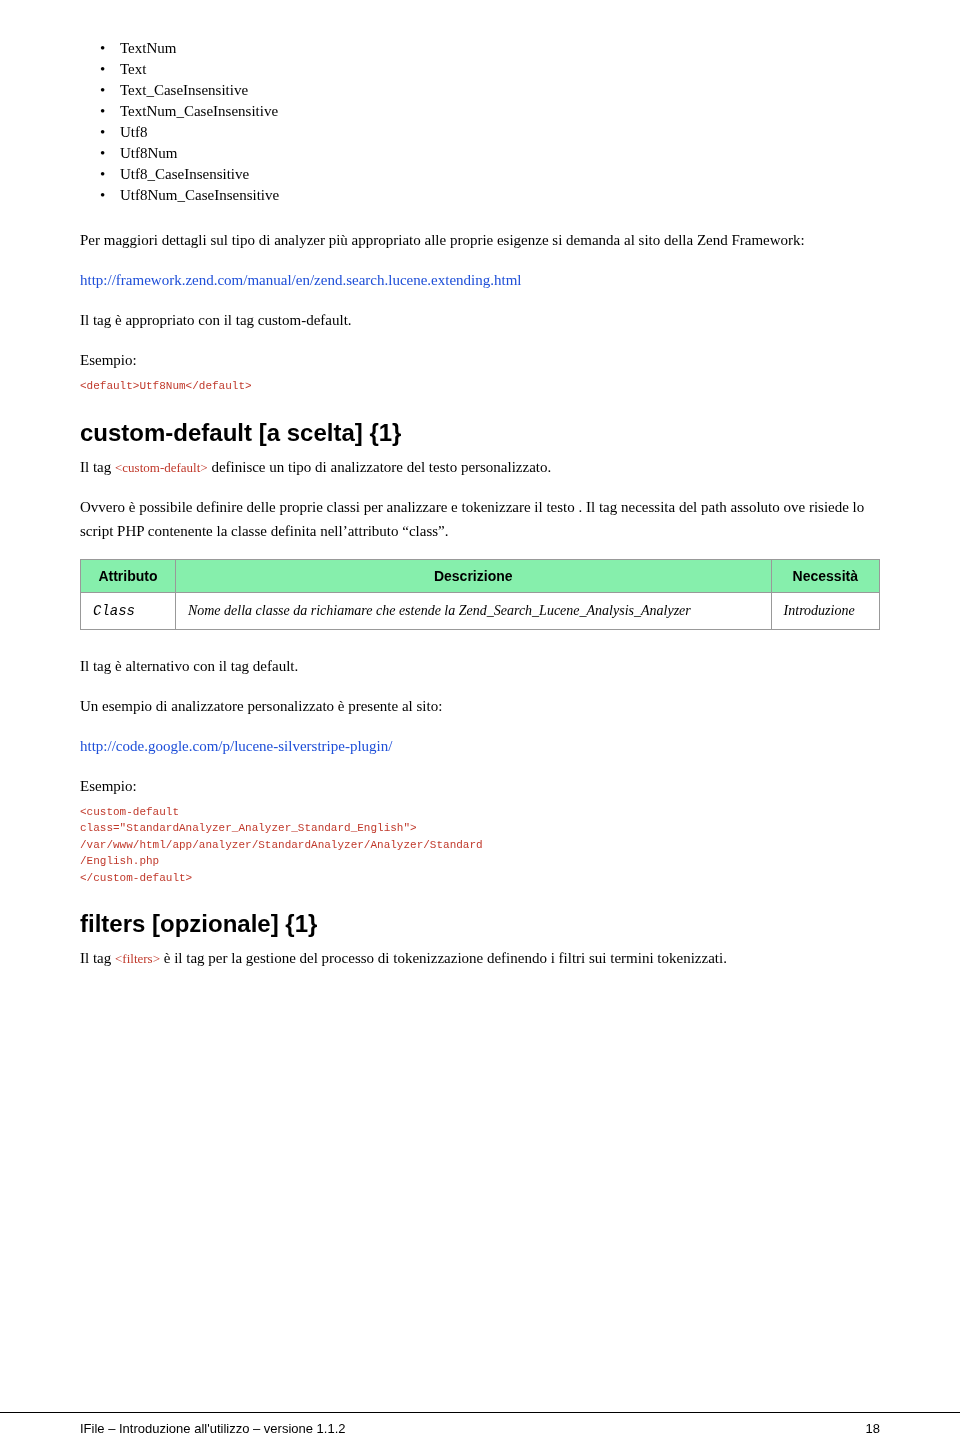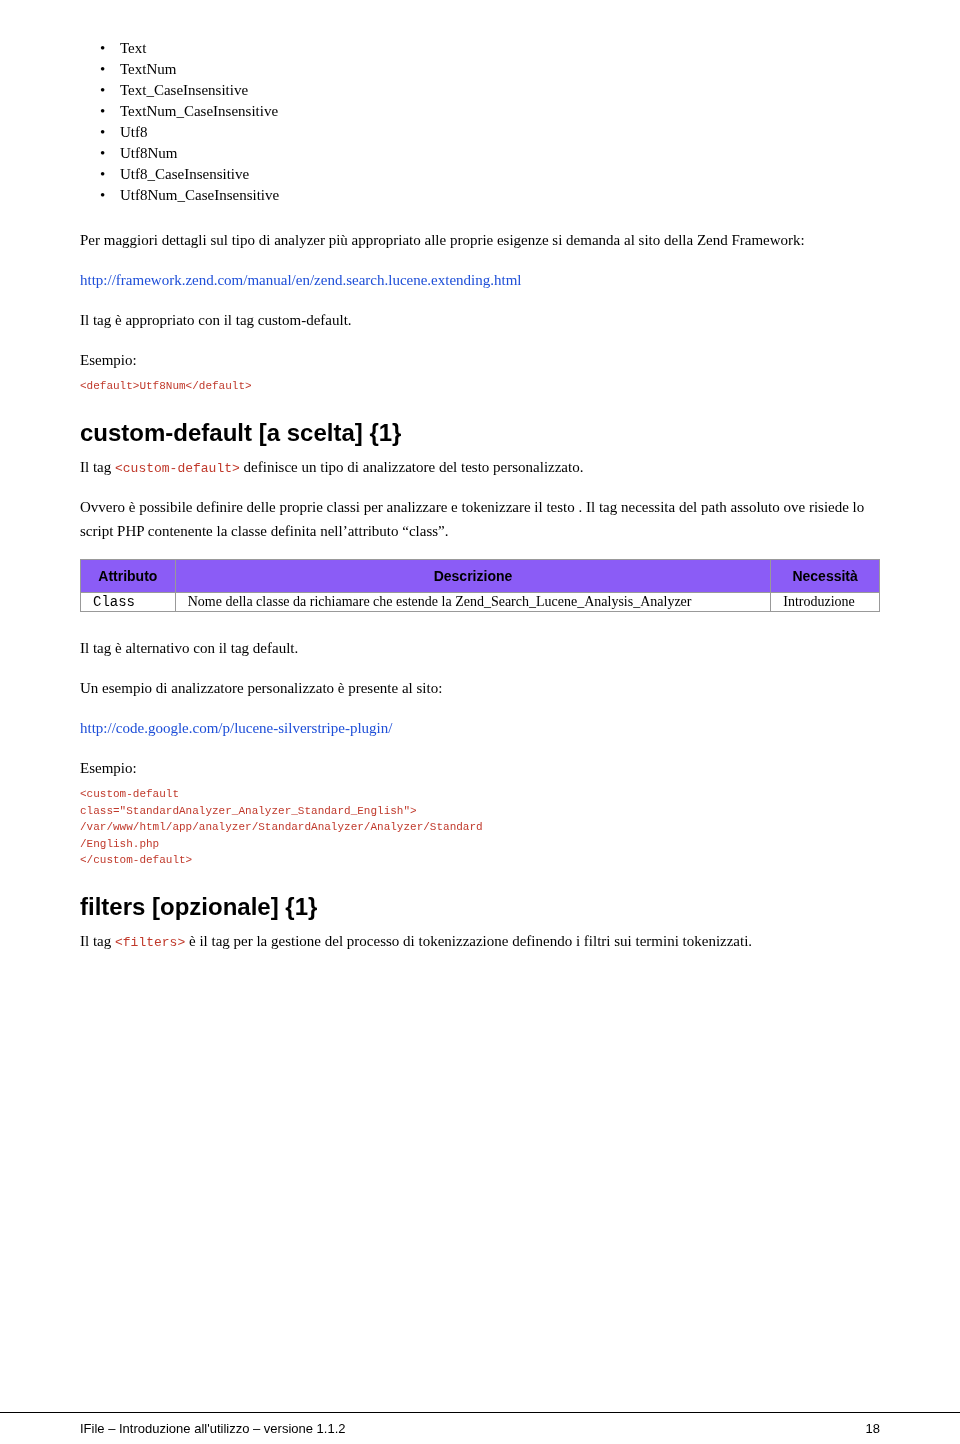--- a/index.html
+++ b/index.html
@@ -71,48 +71,49 @@
     .code-block {
       font-family: 'Courier New', Courier, monospace;
       font-size: 11px;
       color: #c0392b;
       margin-bottom: 16px;
       margin-top: 4px;
       line-height: 1.5;
     }
 
     .inline-code {
-      font-family: Liberation Mono, monospace;
+      font-family: Liberation Serif, serif;
       font-size: 13px;
       color: #c0392b;
       text-align: right;
     }
 
     .table-container {
       width: 100%;
       border-collapse: collapse;
       margin-bottom: 24px;
       margin-top: 16px;
     }
 
     .table-container th {
-      background: #8b5cf6;
+      background: #86efac;
       border: 1px solid #999;
       padding: 8px 12px;
       text-align: center;
       font-family: Arial, sans-serif;
       font-weight: bold;
       font-size: 14px;
     }
 
     .table-container td {
       border: 1px solid #999;
-      padding: 1px 12px;
+      padding: 10px 12px;
       vertical-align: top;
       font-size: 14px;
+      font-style: italic;
     }
 
     .td-code {
       font-family: 'Courier New', Courier, monospace;
       font-size: 13px;
     }
 
     .footer {
       position: absolute;
       bottom: 0;
@@ -126,22 +127,22 @@
       font-size: 13px;
       font-family: Arial, sans-serif;
     }
   </style>
 </head>
 <body>
 
 <div class="page-container">
 
   <ul class="bullet-list">
+    <li><span>TextNum</span></li>
     <li><span>Text</span></li>
-    <li><span>TextNum</span></li>
     <li><span>Text_CaseInsensitive</span></li>
     <li><span>TextNum_CaseInsensitive</span></li>
     <li><span>Utf8</span></li>
     <li><span>Utf8Num</span></li>
     <li><span>Utf8_CaseInsensitive</span></li>
     <li><span>Utf8Num_CaseInsensitive</span></li>
   </ul>
 
   <p class="paragraph">
     <span>Per maggiori dettagli sul tipo di analyzer più appropriato alle proprie esigenze si demanda al sito della Zend Framework:</span>

